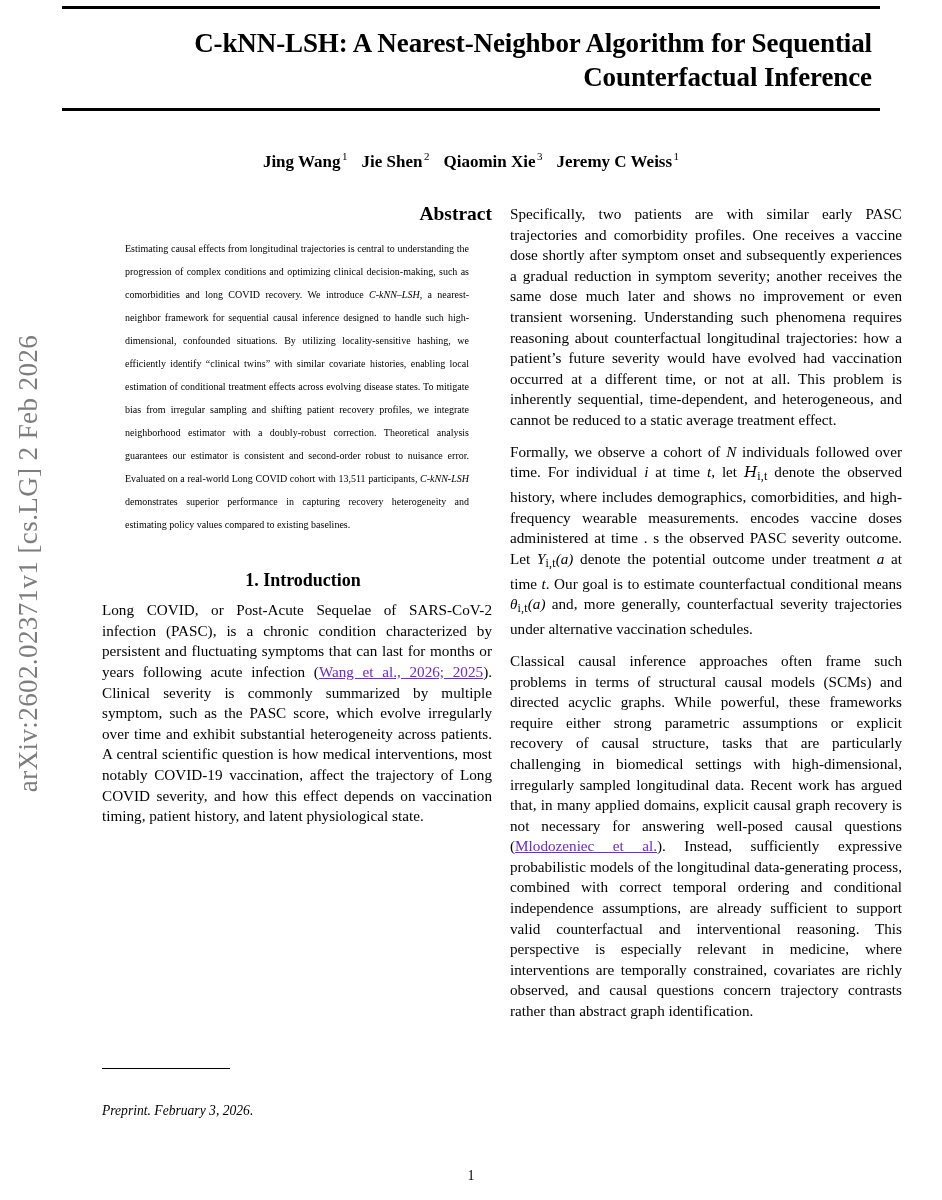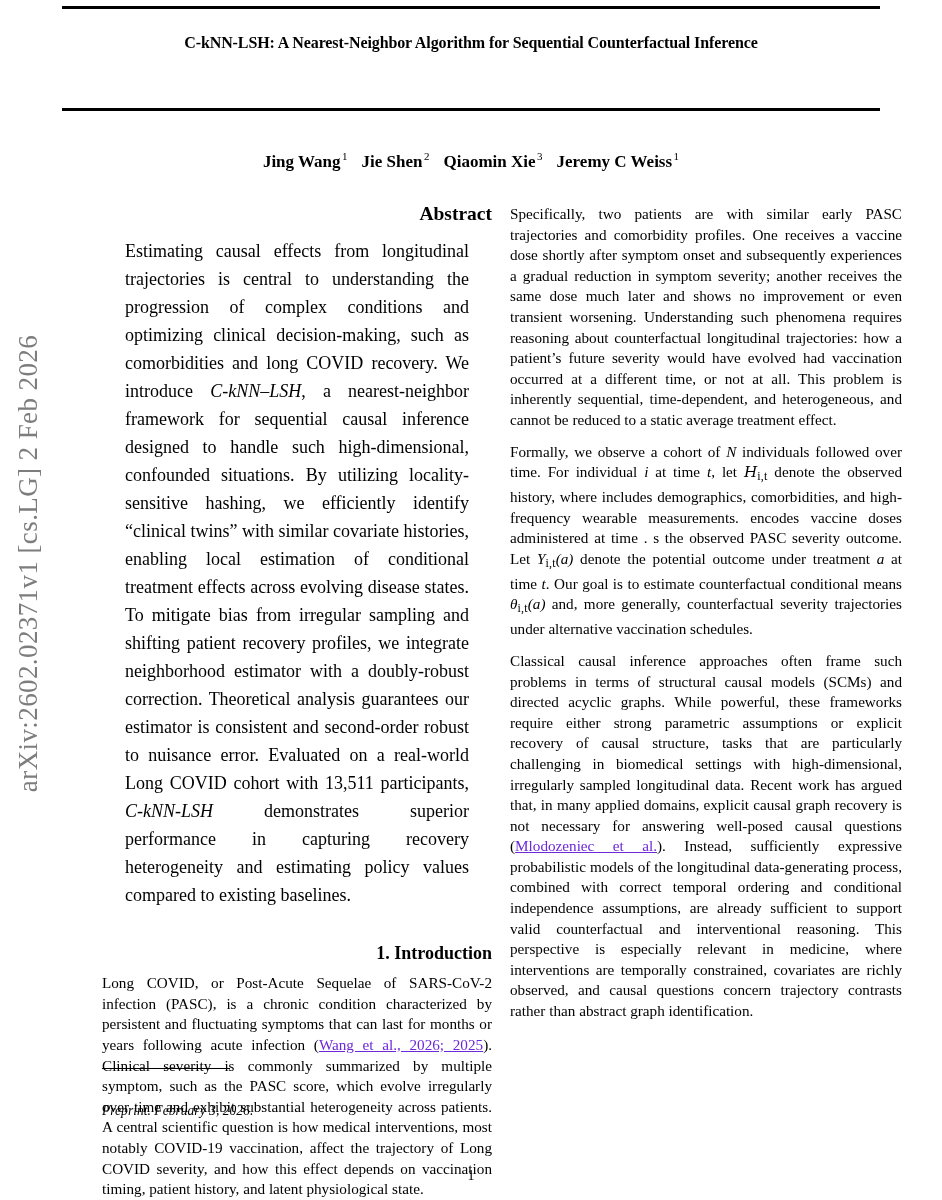--- a/index.html
+++ b/index.html
@@ -59,22 +59,22 @@
     border-bottom: 1px solid #000;
     height: 3px;
     box-sizing: border-box;
   }
 
   .title {
     position: absolute;
     left: 8px;
     top: 26px;
     width: 802px;
-    text-align: center;
-    font-size: 16px;
+    text-align: right;
+    font-size: 27px;
     font-weight: bold;
     line-height: 34px;
     letter-spacing: -0.1px;
   }
 
   .authors {
     position: absolute;
     left: 0;
     top: 150px;
     width: 818px;
@@ -107,30 +107,30 @@
 
   .abs-head {
     text-align: right;
     font-size: 19.5px;
     font-weight: bold;
     margin: 0 0 12px 0;
   }
   .abstract-body {
     width: 344px;
     margin: 0 auto;
-    font-size: 18px;
-    line-height: 28px;
+    font-size: 10px;
+    line-height: 23px;
     text-align: justify;
   }
 
   .sec-head {
     font-size: 18px;
     font-weight: bold;
     margin: 34px 0 10px 12px;
-    text-align: right;
+    text-align: center;
   }
 
   p.para { margin: 0 0 11px 0; }
 
   .cite { color: #6d28d9; }
   em, .it { font-style: italic; }
 
   
   .mi { font-family: "Liberation Serif", "DejaVu Serif", serif; font-style: italic; }
   .mcal { font-family: "DejaVu Serif", serif; font-style: italic; }

